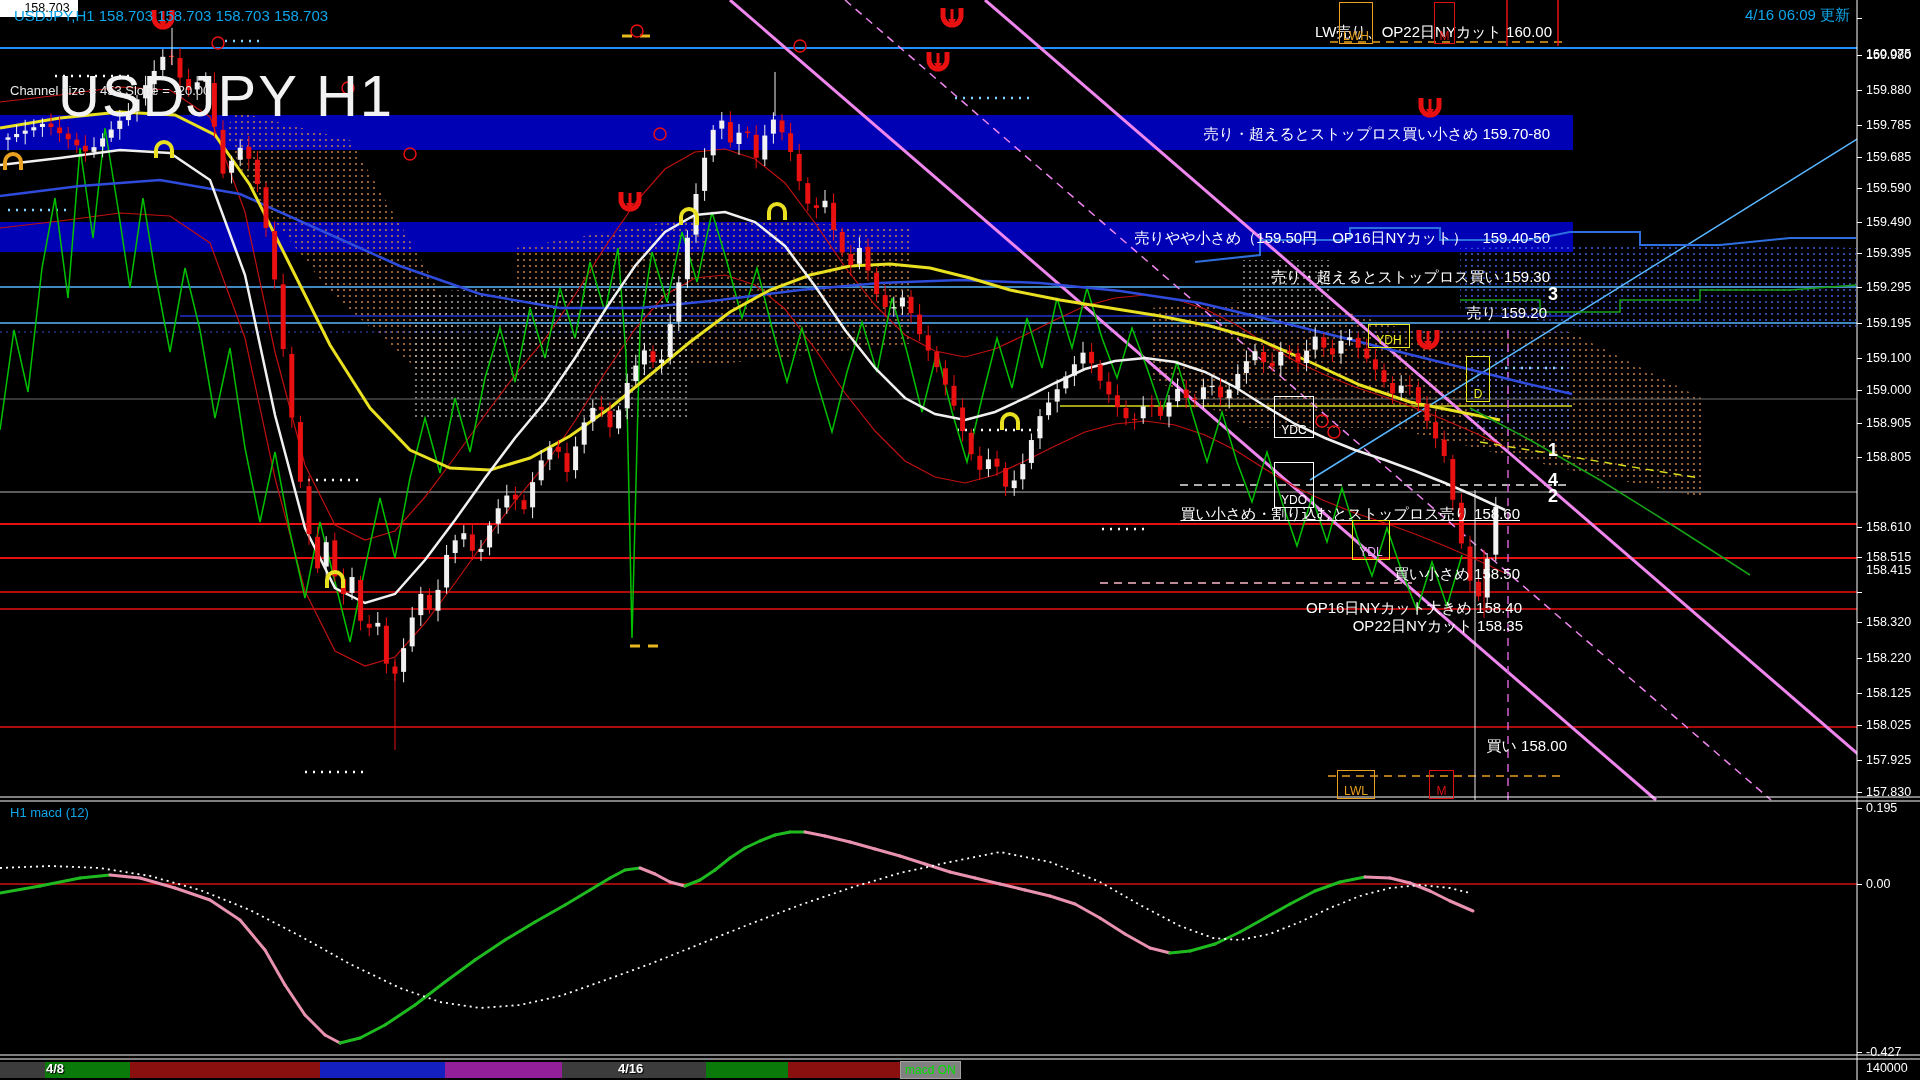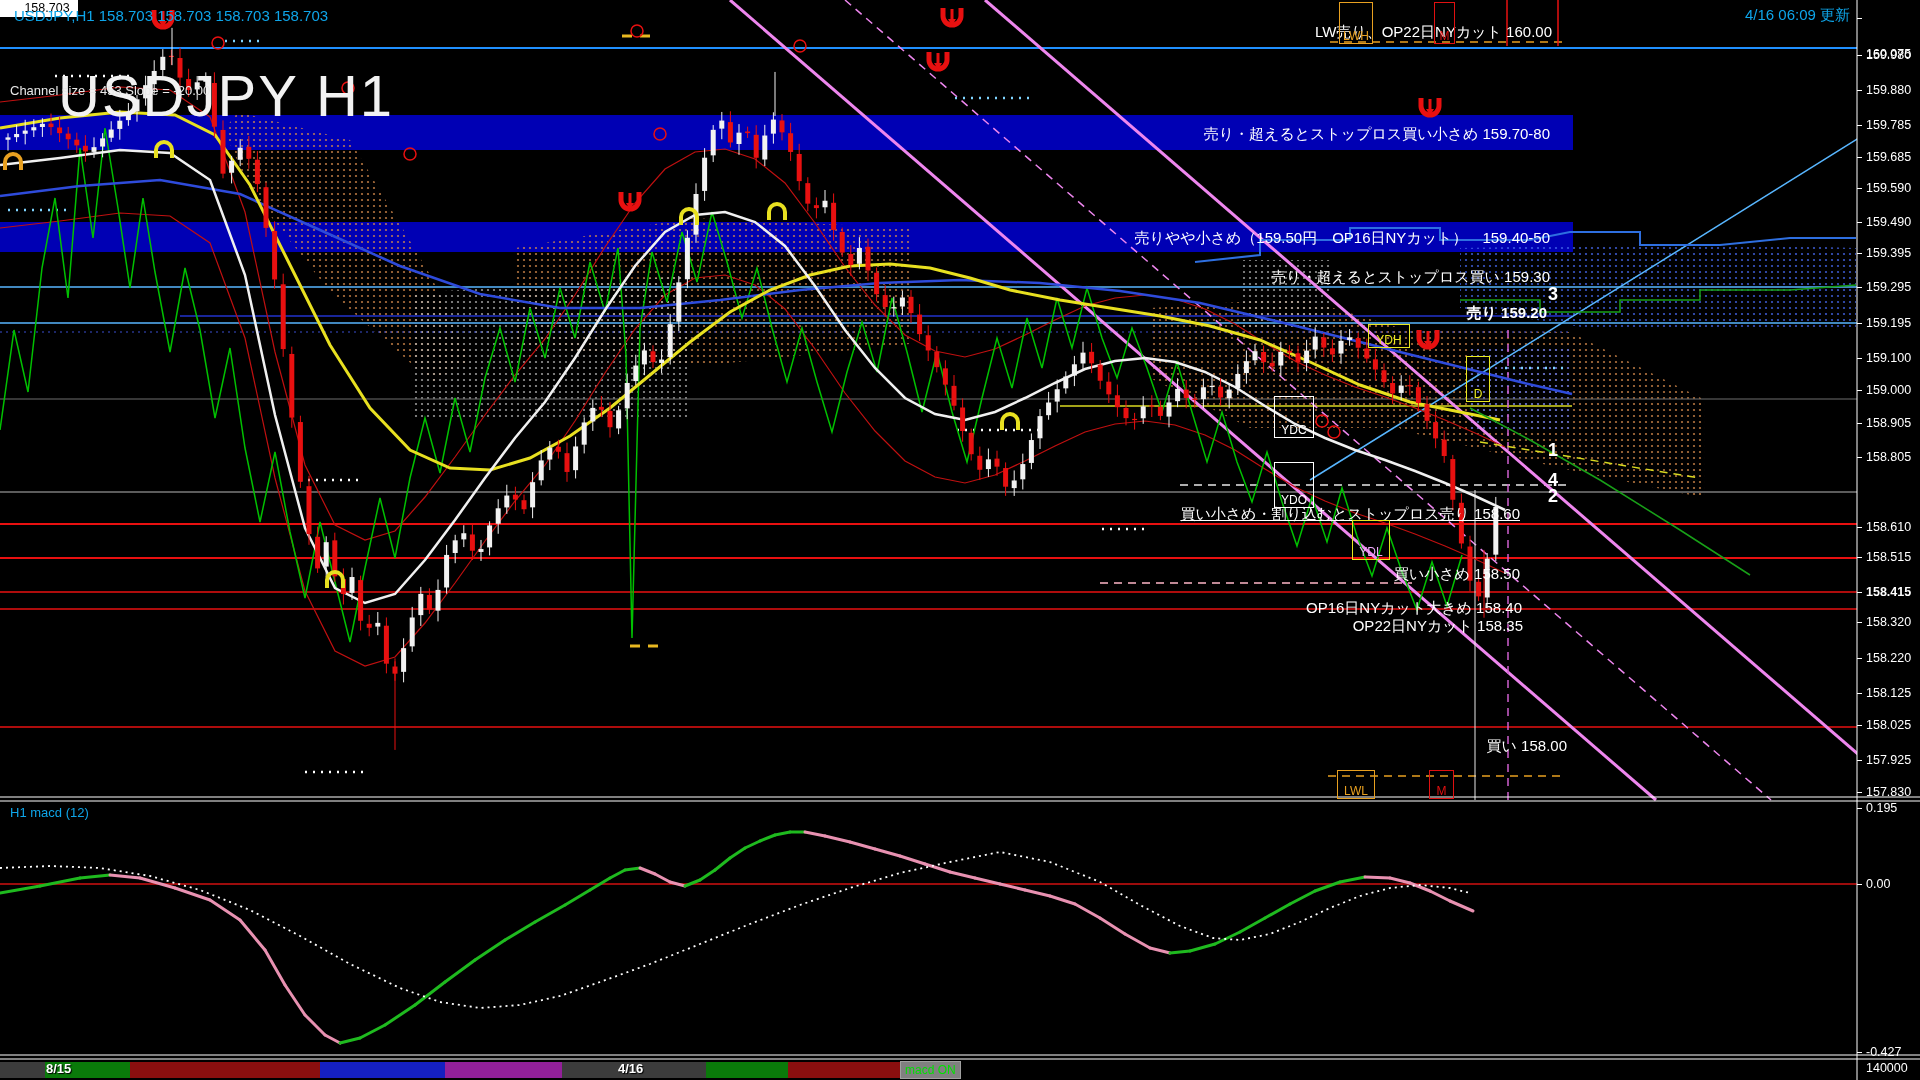--- a/index.html
+++ b/index.html
@@ -597,21 +597,21 @@
     <div id="update-time" class="txt">4/16 06:09 更新</div>
     <div id="macd-label" class="txt">H1 macd (12)</div>
     <div id="axis-col"></div>
     <div id="price-tag" style="top: 484px; padding-left: 16px;">158.703</div>
     <button id="macd-btn" style="left: 900px;">macd ON</button>
     <div id="gen">
         <div class="ann" style="right: 368px; top: 23px;">LW売り、OP22日NYカット 160.00</div>
         <div class="ann" style="right: 370px; top: 125px;">売り・超えるとストップロス買い小さめ 159.70-80</div>
         <div class="ann" style="right: 370px; top: 229px;">売りやや小さめ（159.50円　OP16日NYカット）　159.40-50</div>
         <div class="ann" style="right: 370px; top: 268px;">売り・超えるとストップロス買い 159.30</div>
-        <div class="ann" style="right: 373px; top: 304px; font-weight: bold;">売り 159.20</div>
+        <div class="ann" style="right: 373px; top: 304px;">売り 159.20</div>
         <div class="ann" style="right: 400px; top: 505px; text-decoration: underline;">買い小さめ・割り込むとストップロス売り 158.60</div>
         <div class="ann" style="right: 400px; top: 565px;">買い小さめ 158.50</div>
         <div class="ann" style="right: 398px; top: 599px;">OP16日NYカット大きめ 158.40</div>
         <div class="ann" style="right: 397px; top: 617px;">OP22日NYカット 158.35</div>
         <div class="ann" style="right: 353px; top: 737px; text-align: center;">買い 158.00</div>
         <div class="lbox" style="left: 1339px; top: 2px; width: 32px; height: 40px; border: 1px solid rgb(232, 160, 32); color: rgb(232, 160, 32);">LWH</div>
         <div class="lbox" style="left: 1434px; top: 2px; width: 19px; height: 40px; border: 1px solid rgb(224, 16, 16); color: rgb(224, 16, 16);">M</div>
         <div class="lbox" style="left: 1368px; top: 324px; width: 40px; height: 22px; border: 1px solid rgb(232, 232, 32); color: rgb(232, 232, 32);">YDH</div>
         <div class="lbox" style="left: 1466px; top: 356px; width: 22px; height: 44px; border: 1px solid rgb(232, 232, 32); color: rgb(232, 232, 32);">D</div>
         <div class="lbox" style="left: 1274px; top: 396px; width: 38px; height: 40px; border: 1px solid rgb(255, 255, 255); color: rgb(255, 255, 255);">YDC</div>
@@ -648,21 +648,21 @@
         <div class="axis-label" style="top: 383px;">159.000</div>
         <div class="tick" style="top: 390px;"></div>
         <div class="axis-label" style="top: 416px;">158.905</div>
         <div class="tick" style="top: 423px;"></div>
         <div class="axis-label" style="top: 450px;">158.805</div>
         <div class="tick" style="top: 457px;"></div>
         <div class="axis-label" style="top: 520px;">158.610</div>
         <div class="tick" style="top: 527px;"></div>
         <div class="axis-label" style="top: 550px;">158.515</div>
         <div class="tick" style="top: 557px;"></div>
-        <div class="axis-label" style="top: 585px; font-weight: bold;">158.415</div>
+        <div class="axis-label" style="top: 563px;">158.415</div>
         <div class="tick" style="top: 592px;"></div>
         <div class="axis-label" style="top: 615px;">158.320</div>
         <div class="tick" style="top: 622px;"></div>
         <div class="axis-label" style="top: 651px;">158.220</div>
         <div class="tick" style="top: 658px;"></div>
         <div class="axis-label" style="top: 686px;">158.125</div>
         <div class="tick" style="top: 693px;"></div>
         <div class="axis-label" style="top: 718px;">158.025</div>
         <div class="tick" style="top: 725px;"></div>
         <div class="axis-label" style="top: 753px;">157.925</div>
@@ -677,17 +677,17 @@
         <div class="tick" style="top: 1052px;"></div>
         <div class="axis-label" style="top: 1061px;">140000</div>
         <div class="bar-seg" style="left: 0px; width: 45px; background: rgb(60, 60, 60);"></div>
         <div class="bar-seg" style="left: 45px; width: 85px; background: rgb(10, 122, 10);"></div>
         <div class="bar-seg" style="left: 130px; width: 190px; background: rgb(138, 15, 15);"></div>
         <div class="bar-seg" style="left: 320px; width: 125px; background: rgb(21, 32, 192);"></div>
         <div class="bar-seg" style="left: 445px; width: 117px; background: rgb(147, 32, 154);"></div>
         <div class="bar-seg" style="left: 562px; width: 144px; background: rgb(60, 60, 60);"></div>
         <div class="bar-seg" style="left: 706px; width: 82px; background: rgb(10, 122, 10);"></div>
         <div class="bar-seg" style="left: 788px; width: 112px; background: rgb(138, 15, 15);"></div>
-        <div class="bar-date" style="left: 46px;">8/15</div>
+        <div class="bar-date" style="left: 46px;">4/8</div>
         <div class="bar-date" style="left: 618px;">4/16</div>
       </div>
   </div>
 </div>
 
 </body></html>

